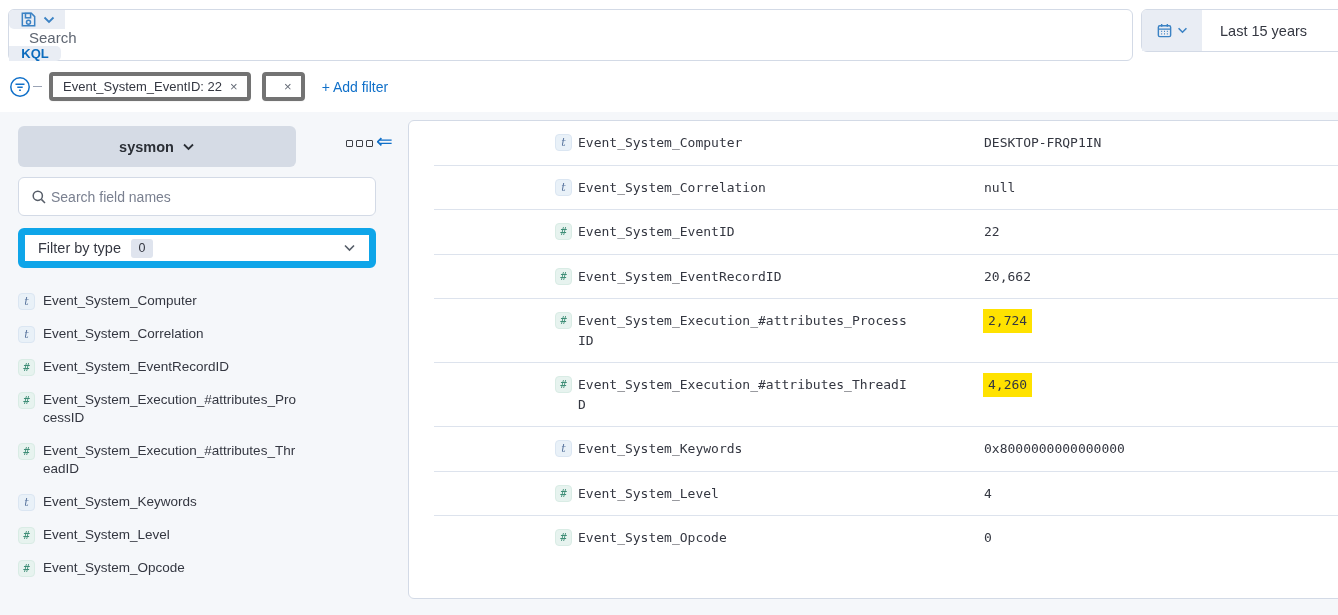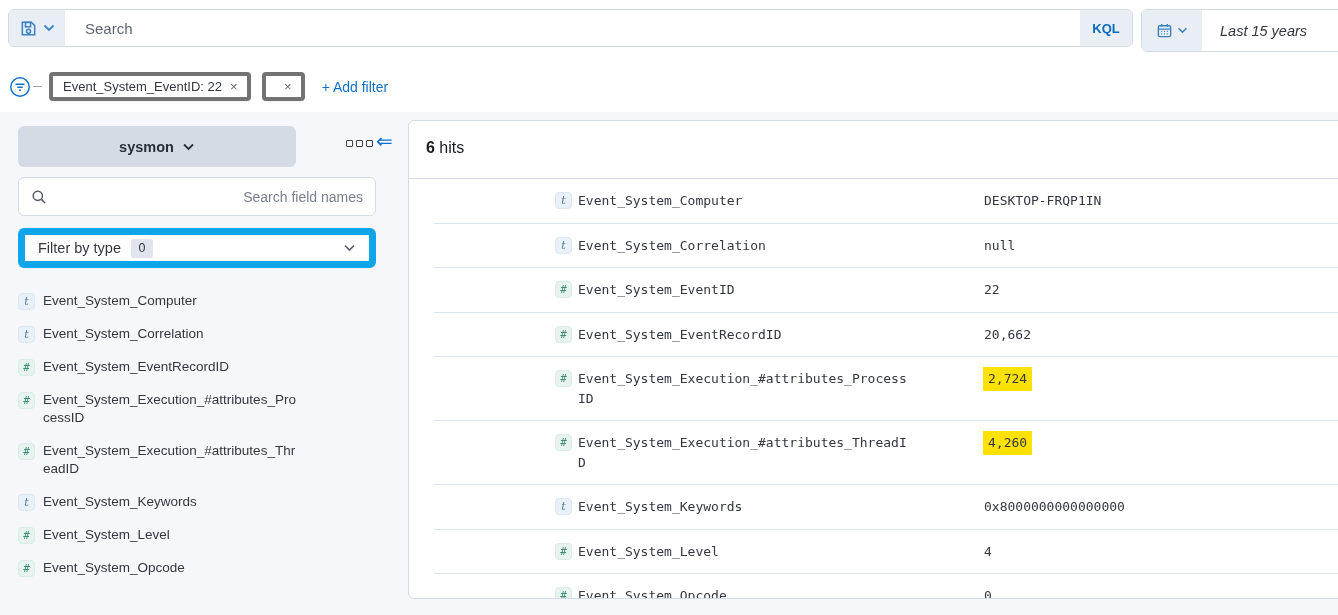--- a/index.html
+++ b/index.html
@@ -3,36 +3,36 @@
 <meta charset="utf-8">
 <style>
   * { margin:0; padding:0; box-sizing:border-box; }
   html,body { width:1338px; height:615px; overflow:hidden; background:#f5f7fa;
               font-family:"Liberation Sans", sans-serif; color:#343741; }
   .mono { font-family:"DejaVu Sans Mono", monospace; }
 
   
   .topbar { position:absolute; top:0; left:0; right:0; height:112px; background:#fff; }
 
-  .qbar { position:absolute; left:8px; top:9px; width:1125px; height:38px;
-          background:#fff; border:1px solid #d3dae6; border-radius:6px; display:flex; align-items:stretch; }
+  .qbar { position:absolute; left:8px; top:9px; width:1125px; height:52px;
+          background:#fff; border:1px solid #d3dae6; border-radius:6px; display:flex; align-items:stretch;flex-direction:column; }
   .save-seg { width:56px; background:#e9edf4; border-radius:5px 0 0 5px; display:flex;
               align-items:center; justify-content:center; gap:5px; cursor:pointer; }
   .qinput { flex:1; border:none; outline:none; font-size:15px; padding-left:20px;
             font-family:"Liberation Sans", sans-serif; color:#343741; background:transparent; }
   .qinput::placeholder { color:#5f6672; opacity:1; }
   .kql-seg { width:52px; background:#e9edf4; border-radius:0 5px 5px 0; display:flex;
              align-items:center; justify-content:center; font-size:13px; font-weight:700;
              color:#0b6bbd; cursor:pointer;text-align:right; }
 
   .dpicker { position:absolute; left:1141px; top:9px; width:215px; height:43px; background:#fff;
              border:1px solid #d3dae6; border-radius:6px 0 0 6px; display:flex; align-items:stretch; }
   .cal-seg { width:60px; background:#e9edf4; border-radius:5px 0 0 0; display:flex;
              align-items:center; justify-content:center; gap:4px; cursor:pointer; }
-  .drange { display:flex; align-items:center; padding-left:18px; font-size:14.5px; color:#343741; cursor:pointer;font-style:italic; }
+  .drange { display:flex; align-items:center; padding-left:18px; font-size:14.5px; color:#343741; cursor:pointer; }
 
   .frow { position:absolute; top:71px; left:8px; right:0; height:31px; display:flex; align-items:center; }
   .dash { width:9px; height:1px; background:#9aa3b5; margin:0 0 0 1px; }
   .pill { display:inline-flex; align-items:center; height:29px; background:#fff;
           border:4px solid #737373; border-radius:4px; padding:0 9px 0 10px; margin-left:7px;
           font-size:13px; color:#343741; white-space:nowrap; cursor:pointer;
           box-shadow:0 1px 1px rgba(0,0,0,0.04); }
   .pill .x { margin-left:8px; color:#646a76; font-size:13px; cursor:pointer; }
   .addf { margin-left:17px; color:#1070c9; font-size:14px; font-weight:500; cursor:pointer; }
 
@@ -40,22 +40,22 @@
   .sidebar { position:absolute; top:112px; left:0; width:408px; bottom:0; }
   .dvbtn { position:absolute; left:18px; top:14px; width:278px; height:41px; background:#d5dbe5;
            border-radius:6px; display:flex; align-items:center; justify-content:center; gap:8px;
            font-size:14.5px; font-weight:700; color:#2b2f36; cursor:pointer; }
   .dots { position:absolute; left:346px; top:28px; display:flex; gap:3px; cursor:pointer; }
   .dots i { width:7px; height:7px; border:1.5px solid #3d3f46; border-radius:1px; display:block; }
   .collapse { position:absolute; left:376px; top:19px; font-size:20px; color:#1070c9;
               cursor:pointer; line-height:1; }
   .fsearch { position:absolute; left:18px; top:65px; width:358px; height:39px; background:#fff;
              border:1px solid #d3dae6; border-radius:6px; display:flex; align-items:center; padding:0 12px; }
-  .fsearch input { border:none; outline:none; flex:1; font-size:14px; margin-left:20px;
-                   font-family:"Liberation Sans", sans-serif; color:#343741;text-align:right; }
+  .fsearch input { border:none; outline:none; flex:1; font-size:14px; margin-left:4px;
+                   font-family:"Liberation Sans", sans-serif; color:#343741; }
   .fsearch input::placeholder { color:#7a8090; opacity:1; }
   .ftype { position:absolute; left:18px; top:116px; width:358px; height:40px; background:#fff;
            border:7px solid #0ea5e9; border-radius:6px; display:flex; align-items:center;
            padding:0 13px; cursor:pointer; }
   .ftype .lbl { font-size:14.5px; color:#343741; }
   .ftype .badge { margin-left:10px; background:#dfe4ee; border-radius:3px; min-width:22px; height:19px;
                   display:inline-flex; align-items:center; justify-content:center; font-size:12.5px; color:#343741; }
   .ftype .chev { margin-left:auto; }
 
   .flist { position:absolute; left:18px; top:180px; width:372px; }
@@ -220,24 +220,20 @@
   </div>
 
   <div class="fitem">
     <span class="tok tok-num">#</span>
     <span class="name">Event_System_Opcode</span>
   </div>
 </div>
 </div>
 
 <div class="panel">
-  <div class="phead">
-    <b>6</b>
-    <span>hits</span>
-  </div>
   <div class="rows">
   <div class="trow">
     <span class="gutter"></span>
     <span class="tok tok-str">t</span>
     <span class="fname mono">Event_System_Computer</span>
     <span class="fval mono">
       <span>DESKTOP-FRQP1IN</span>
     </span>
   </div>
 

